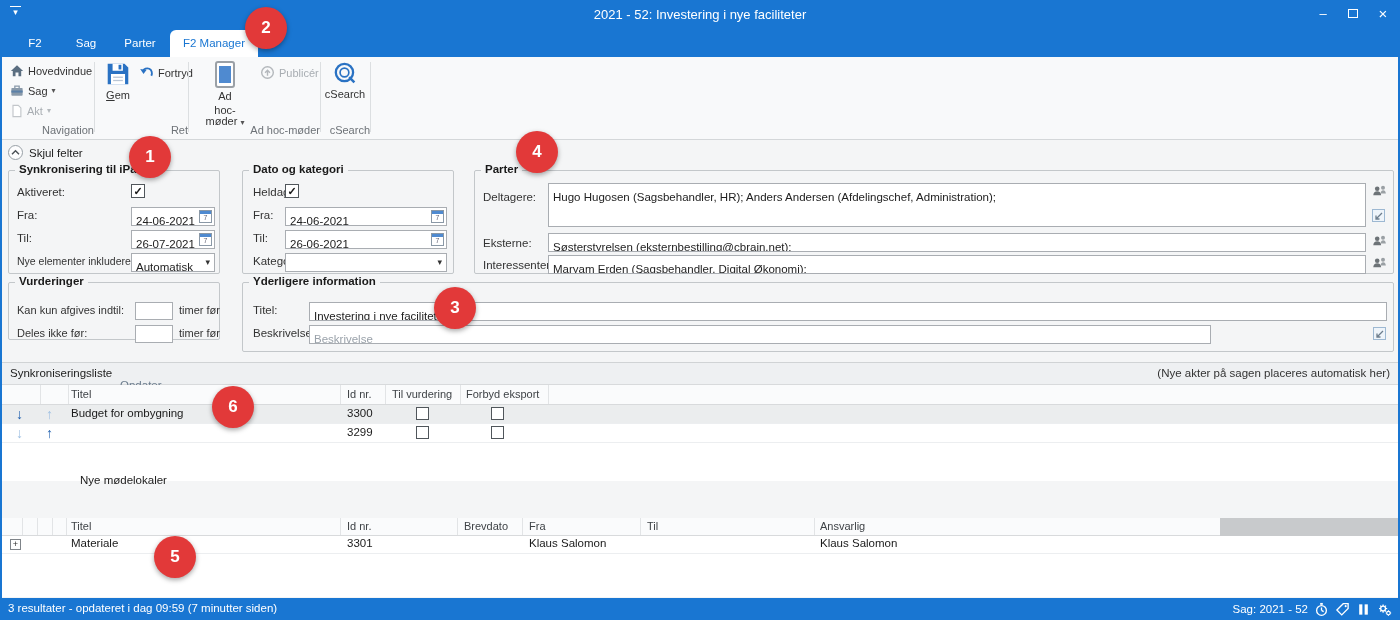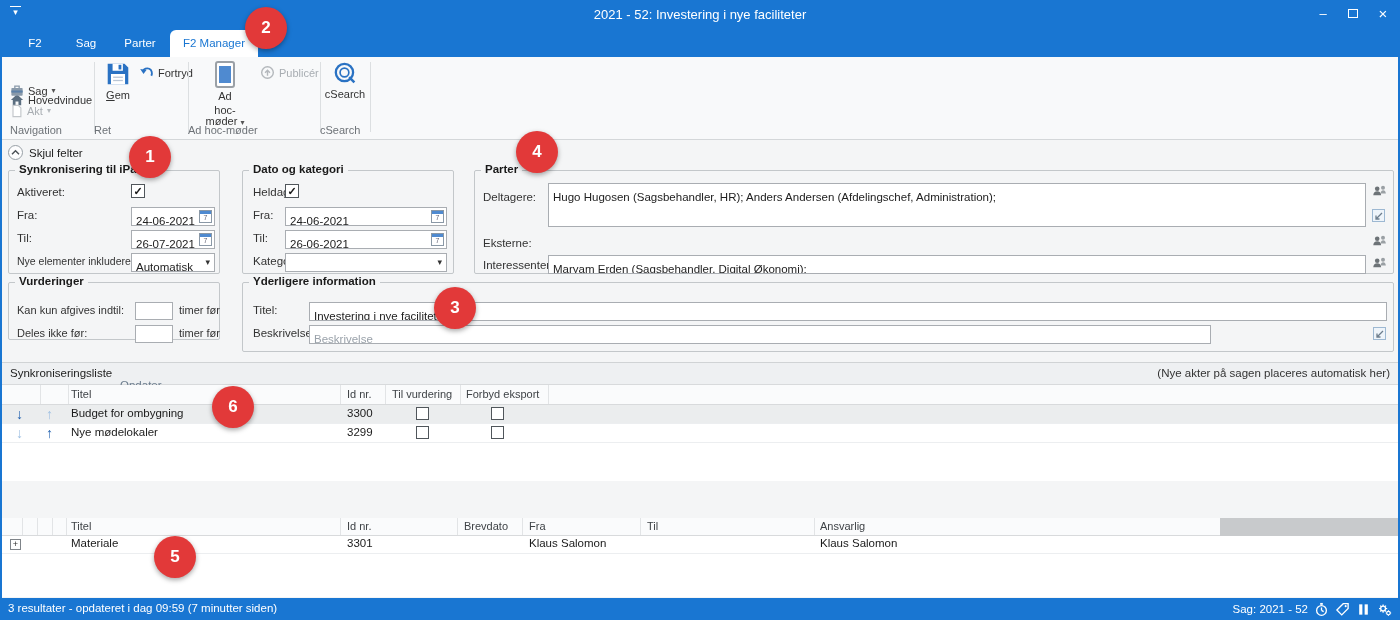--- a/index.html
+++ b/index.html
@@ -22,21 +22,21 @@
   
   .ribbon { position:absolute; left:2px; top:57px; width:1396px; height:83px; background:#f8f9fa; border-bottom:1px solid #d4d7d9; }
   .rbn-small { position:absolute; height:17px; display:flex; align-items:center; gap:4px; font-size:11px; color:#333; cursor:pointer; white-space:nowrap; }
   .rbn-small.disabled { color:#a8adb2; cursor:default; }
   .caret { font-size:8px; color:#555; }
   .rbn-big { position:absolute; display:flex; flex-direction:column; align-items:center; cursor:pointer; }
   .rbn-big .biglabel { font-size:11px; color:#333; text-align:center; line-height:11px; margin-top:3px; }
   .accel { display:block; }
   .accel::first-letter { text-decoration:underline; }
   .grp-sep { position:absolute; top:5px; width:1px; height:70px; background:#dcdfe1; }
-  .grp-label { position:absolute; top:67px; font-size:11px; color:#6d7277; text-align:left; white-space:nowrap; }
+  .grp-label { position:absolute; top:67px; font-size:11px; color:#6d7277; text-align:right; white-space:nowrap; }
   .tablet { width:20px; height:27px; border:2px solid #9aa0a6; border-radius:3px; background:#fff; display:flex; align-items:center; justify-content:center; }
   .tablet .screen { width:12px; height:17px; background:#4f8ad0; }
 
   
   .pane { position:absolute; left:2px; top:140px; width:1396px; height:458px; background:#f4f5f6; }
   .edge { position:absolute; top:57px; width:2px; height:541px; background:#1976d2; z-index:40; }
   .toggle-row { position:absolute; left:6px; top:5px; display:flex; align-items:center; gap:6px; cursor:pointer; }
   .circ-chev { width:15px; height:15px; border-radius:50%; border:1px solid #98a0a6; background:#fdfdfe; display:flex; align-items:center; justify-content:center; }
   .toggle-text { font-size:11.5px; color:#222; }
 
@@ -114,21 +114,21 @@
       <span class="user-name">Klaus Salomon (IT Kontor)</span>
     </div>
     <div class="collapse-chev">
       <svg width="14" height="12" viewBox="0 0 14 12">
           <polyline points="2,9 7,3 12,9" fill="none" stroke="#fff" stroke-width="2.2"></polyline>
         </svg>
     </div>
   </div>
 
   <div class="ribbon">
-    <div class="rbn-small" style="left:8px; top:5px;margin-top:29px;">
+    <div class="rbn-small" style="left:8px; top:5px;">
       <svg width="14" height="14" viewBox="0 0 16 16">
           <path d="M8 1.5 L15 8 H12.8 V14 H9.7 V9.8 H6.3 V14 H3.2 V8 H1 Z" fill="#5b6e80"></path>
         </svg>
       <span>Hovedvindue</span>
     </div>
     <div class="rbn-small" style="left:8px; top:25px;">
       <svg width="14" height="13" viewBox="0 0 16 15">
           <rect x="1.5" y="4.5" width="13" height="9" rx="1" fill="#8a9aaa"></rect>
           <path d="M5.5 4.5 V2.5 h5 v2" fill="none" stroke="#8a9aaa" stroke-width="1.5"></path>
           <rect x="1.5" y="7.5" width="13" height="2.4" fill="#5b80a8"></rect>
@@ -279,20 +279,23 @@
           <path d="M1.3 11.3 c0-2.6 1.7-4 3.9-4 s3.9 1.4 3.9 4 z" fill="#6d7377"></path>
           <circle cx="11" cy="3.8" r="2" fill="#9aa0a4"></circle>
           <path d="M8.6 9.6 c0.3-2.3 1.3-3.3 2.6-3.3 1.4 0 2.5 1.2 2.7 3.3 z" fill="#9aa0a4"></path>
         </svg>
       <span class="expander" style="left:897px; top:38px;">
         <svg width="8" height="8" viewBox="0 0 8 8">
             <path d="M7 1 L1 7 M1 3.5 V7 H4.5" fill="none" stroke="#6d7d8d" stroke-width="1.3"></path>
           </svg>
       </span>
       <span class="lbl" style="left:8px; top:66px;">Eksterne:</span>
+      <div class="inp" style="left:73px; top:62px; width:818px; height:19px;">
+        <span>Søsterstyrelsen (eksternbestilling@cbrain.net);</span>
+      </div>
       <svg class="ppl" style="left:897px; top:63px;" viewBox="0 0 16 15">
           <circle cx="5.2" cy="4.8" r="2.3" fill="#6d7377"></circle>
           <path d="M1.3 11.3 c0-2.6 1.7-4 3.9-4 s3.9 1.4 3.9 4 z" fill="#6d7377"></path>
           <circle cx="11" cy="3.8" r="2" fill="#9aa0a4"></circle>
           <path d="M8.6 9.6 c0.3-2.3 1.3-3.3 2.6-3.3 1.4 0 2.5 1.2 2.7 3.3 z" fill="#9aa0a4"></path>
         </svg>
       <span class="lbl" style="left:8px; top:88px;">Interessenter:</span>
       <div class="inp" style="left:73px; top:84px; width:818px; height:19px;">
         <span>Maryam Erden (Sagsbehandler, Digital Økonomi);</span>
       </div>
@@ -353,21 +356,21 @@
       <span class="mv dark" style="left:14px;">↓</span>
       <span class="mv pale" style="left:44px;">↑</span>
       <span class="tcell" style="left:69px;">Budget for ombygning</span>
       <span class="tcell" style="left:345px;">3300</span>
       <span class="rowcb" style="left:414px;"></span>
       <span class="rowcb" style="left:489px;"></span>
     </div>
     <div class="trow" style="top:284px; height:19px; background:#fff;">
       <span class="mv pale" style="left:14px;">↓</span>
       <span class="mv dark" style="left:44px;">↑</span>
-      <span class="tcell" style="left:69px;">Nye mødelokaler</span>
+      <span class="tcell" style="left:78px;margin-top:48px;">Nye mødelokaler</span>
       <span class="tcell" style="left:345px;">3299</span>
       <span class="rowcb" style="left:414px;"></span>
       <span class="rowcb" style="left:489px;"></span>
     </div>
 
     <div class="thead" style="top:378px; height:18px;">
       <span class="vsep" style="left:20px;"></span>
         <span class="vsep" style="left:35px;"></span>
       <span class="vsep" style="left:50px;"></span>
         <span class="vsep" style="left:64px;"></span>

